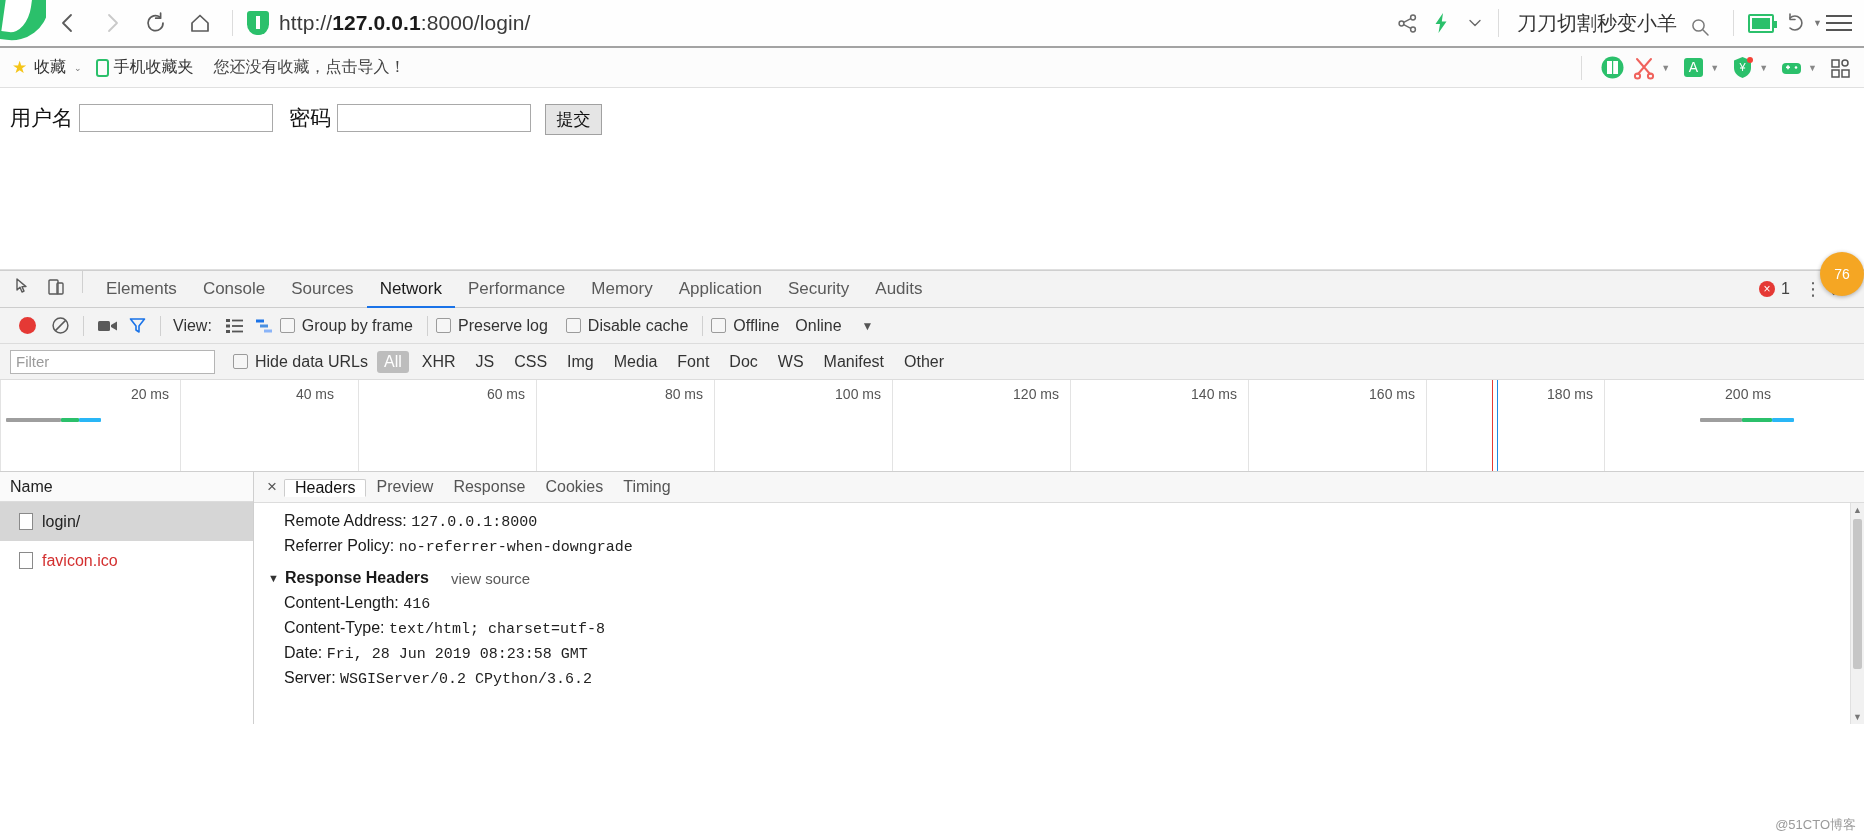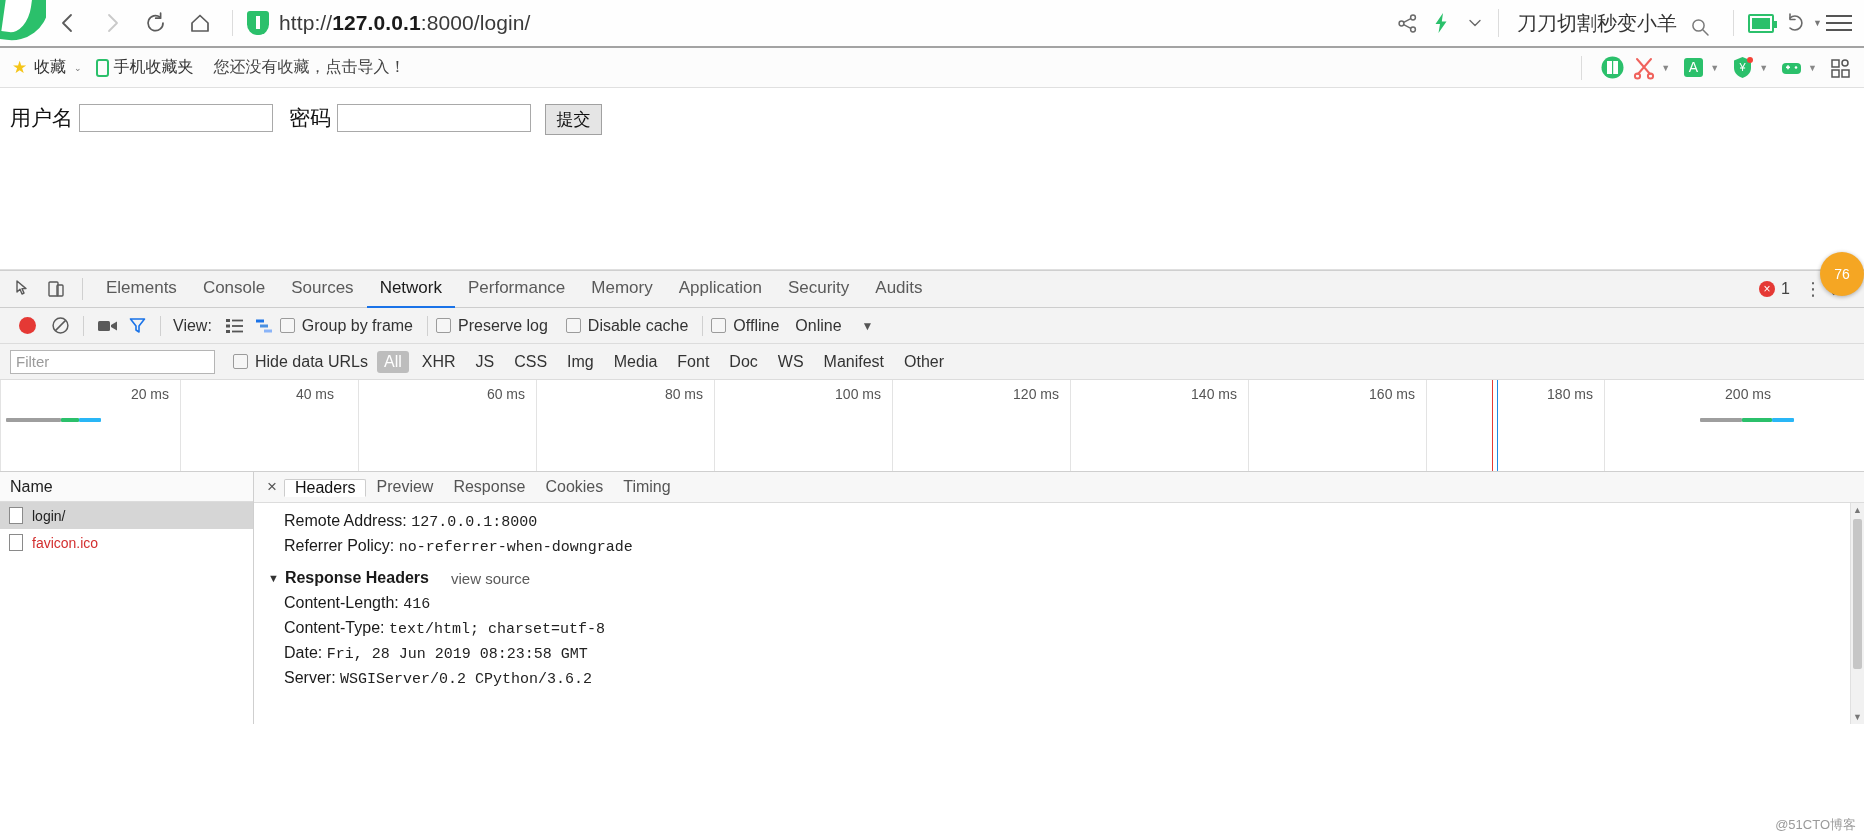--- a/index.html
+++ b/index.html
@@ -147,21 +147,21 @@
     border: 1px solid #a1a1a1;
     font-family: "Liberation Sans", sans-serif;
     font-size: 17px;
     color: #111;
   }
 
   
   .devtools { border-top: 1px solid #cfcfcf; background: #f3f3f3; }
   .dt-tabbar {
     height: 37px;
-    display: flex; align-items: center;
+    display: flex; 
     background: #f3f3f3;
     border-bottom: 1px solid #cdcdcd;
     padding-left: 8px;
   }
   .dt-ic-btn { width: 32px; height: 32px; display: flex; align-items: center; justify-content: center; color: #5a5a5a; }
   .dt-sep { width: 1px; height: 22px; background: #d0d0d0; margin: 0 10px; }
   .dt-tab {
     height: 37px; padding: 0 13px;
     display: flex; align-items: center;
     font-size: 17px; color: #5a5a5a;
@@ -244,22 +244,22 @@
   
   .dt-bottom { display: flex; height: 252px; background: #0369a1; }
   .req-list { width: 254px; border-right: 1px solid #cfcfcf; background: #fff; }
   .req-head {
     height: 30px; display: flex; align-items: center;
     padding-left: 10px; font-size: 16px; color: #222;
     border-bottom: 1px solid #dcdcdc;
     background: #fafafa;
   }
   .req-row {
-    height: 27px; display: flex; align-items: center;
-    padding-left: 9px; font-size: 14px; color: #222;
+    height: 39px; display: flex; align-items: center;
+    padding-left: 19px; font-size: 16px; color: #222;
   }
   .req-row.sel { background: #d6d6d6; }
   .req-row.error .req-name { color: #d32f2f; }
   .doc-ic {
     width: 14px; height: 17px;
     border: 1px solid #8a8a8a; background: #fff;
     margin-right: 9px; flex: none;
   }
 
   .detail-pane { flex: 1; position: relative; background: #fff; overflow: hidden; }

